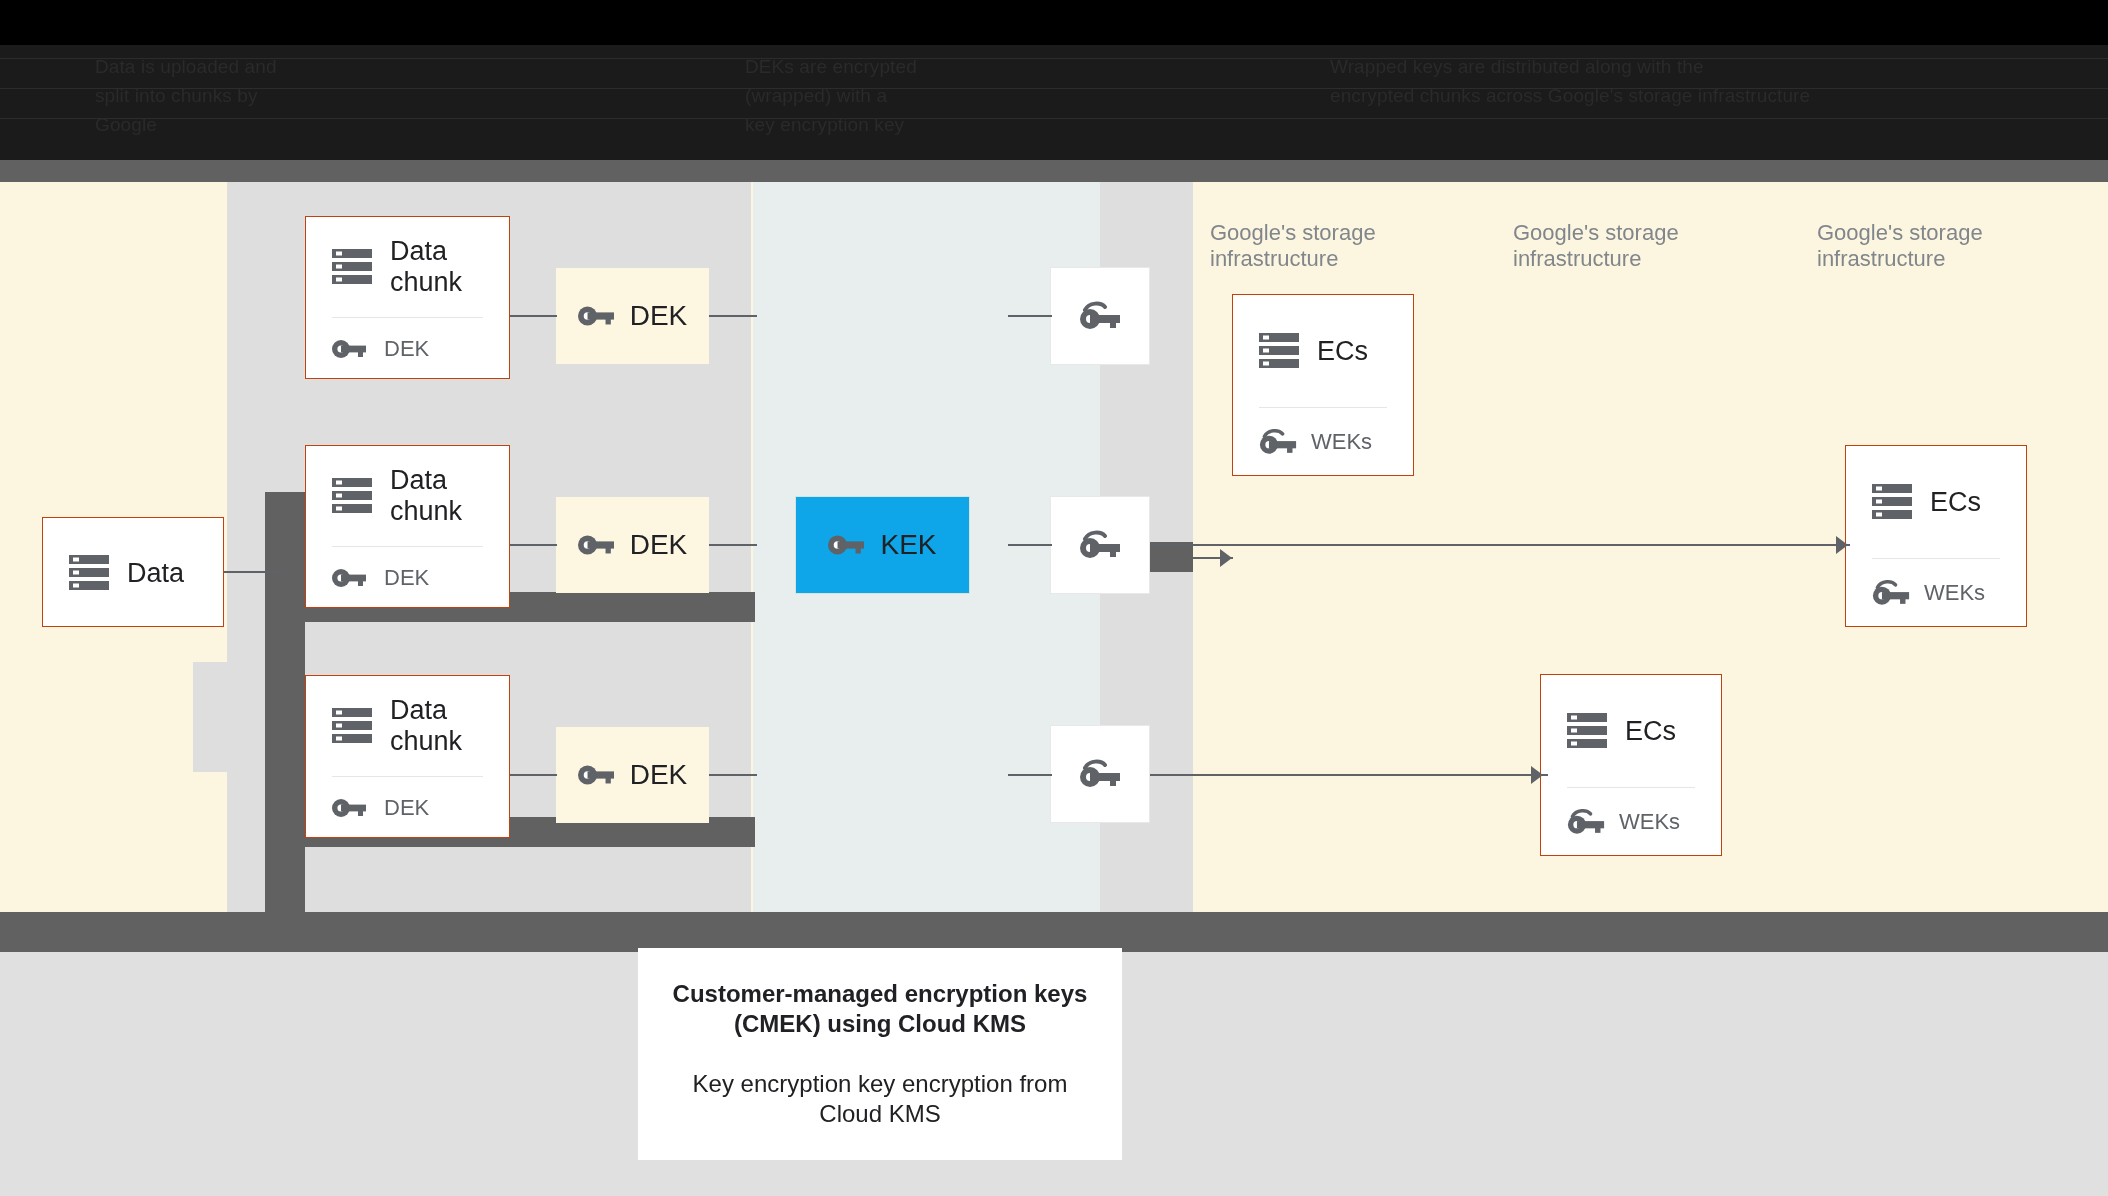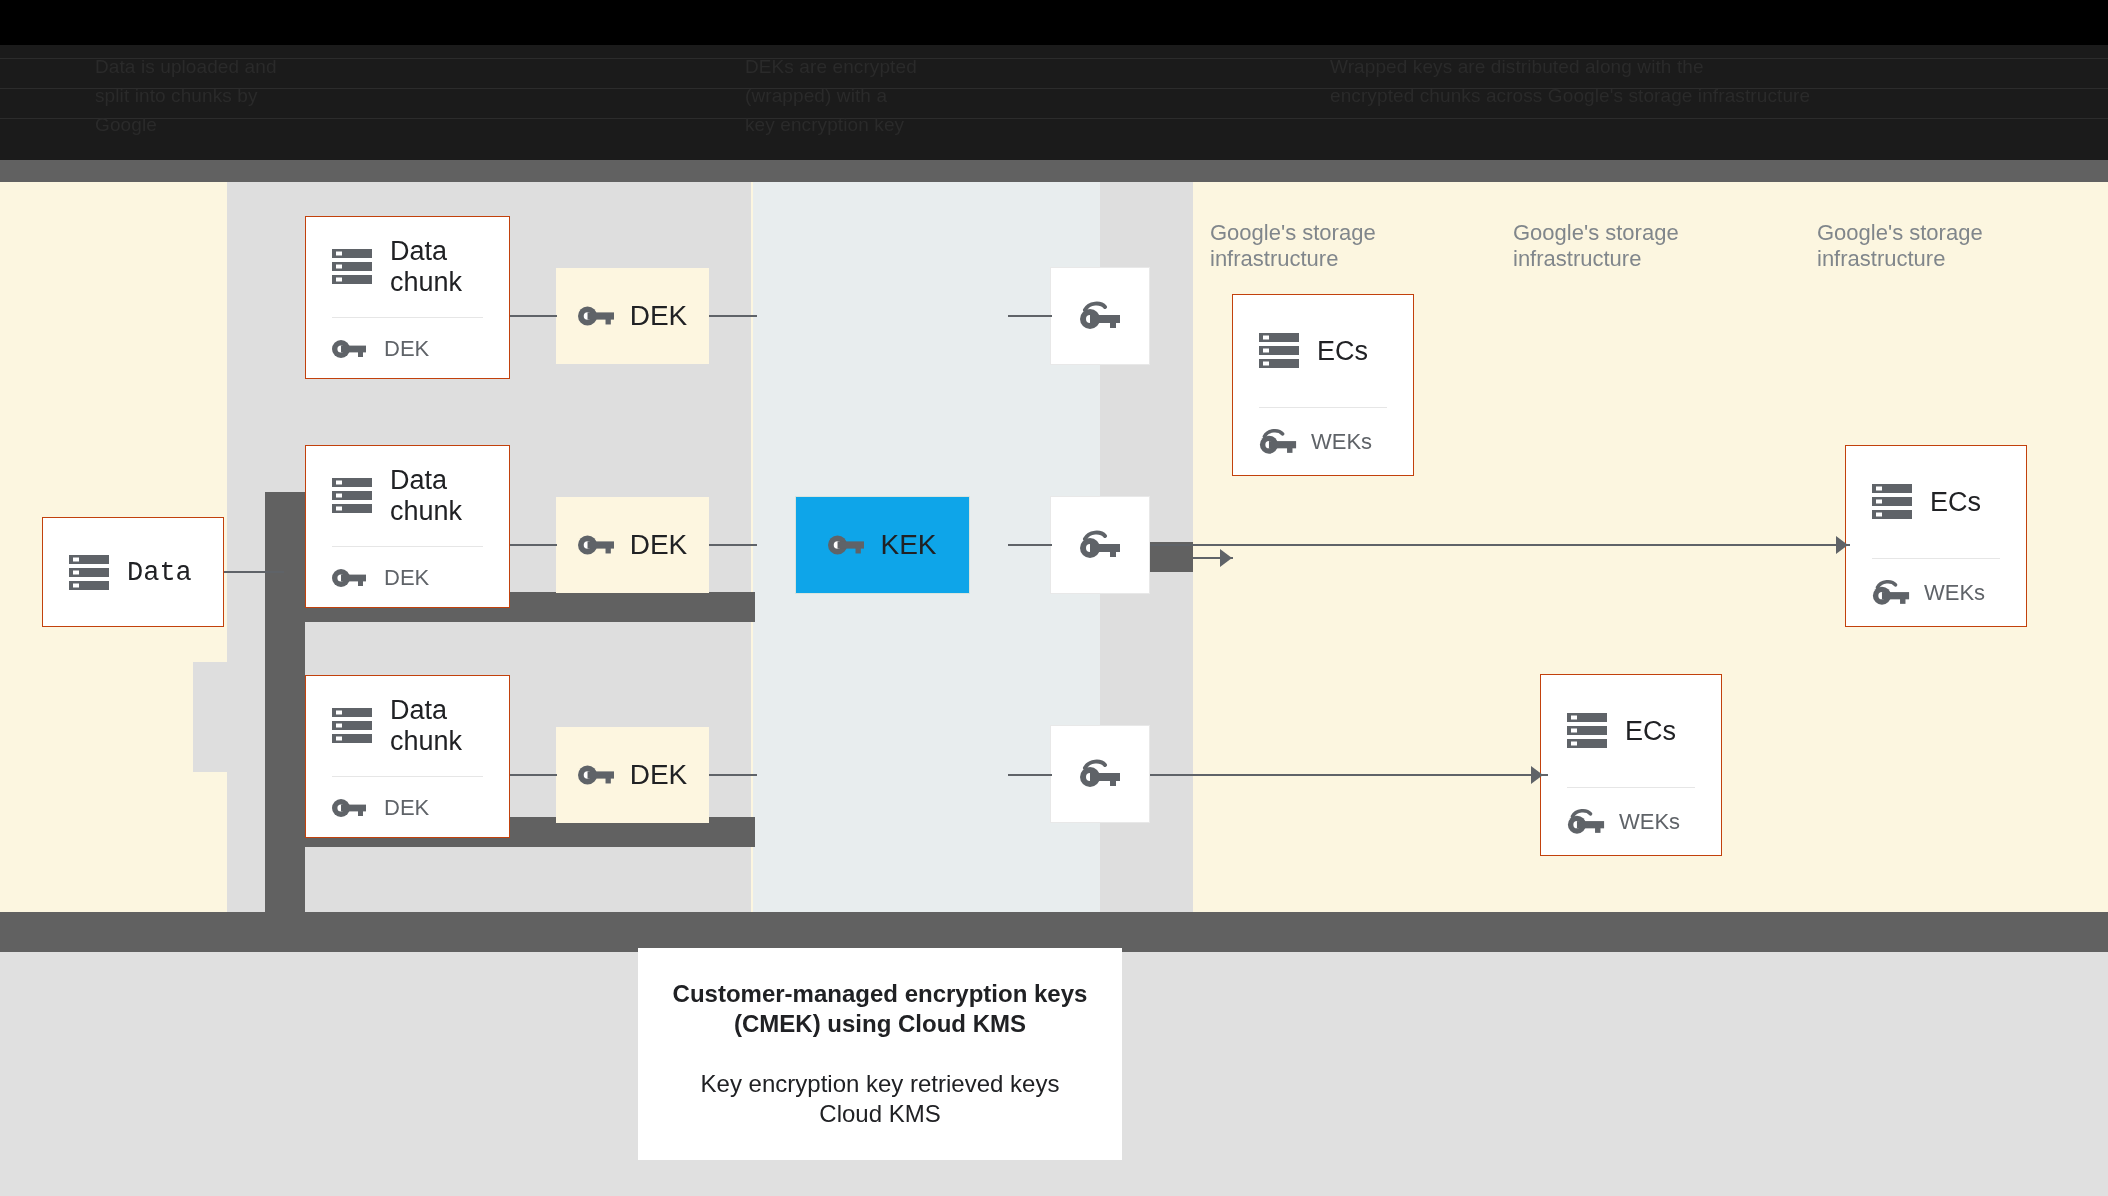--- a/index.html
+++ b/index.html
@@ -155,21 +155,21 @@
     <div class="bluecol"></div>
     <div class="graycol" style="left:227px;top:0;width:524px;height:730px;"></div>
     <div class="graycol" style="left:1100px;top:0;width:93px;height:730px;"></div>
     <div class="graycol" style="left:193px;top:480px;width:80px;height:110px;"></div>
 
     <div class="darkbar" style="left:265px;top:310px;width:40px;height:460px;"></div>
     <div class="darkbar" style="left:265px;top:410px;width:490px;height:30px;"></div>
     <div class="darkbar" style="left:265px;top:635px;width:490px;height:30px;"></div>
     <div class="darkbar" style="left:1100px;top:360px;width:93px;height:30px;"></div>
 
-    <div class="card" style="left:42px;top:335px;width:182px;height:110px;font-family:Liberation Mono, monospace;">
+    <div class="card" style="left:42px;top:335px;width:182px;height:110px;">
       <div class="row" style="height:110px;">
         <span>
           <svg width="40" height="38" viewBox="0 0 40 38" aria-hidden="true">
             <rect x="0" y="1" width="40" height="9" fill="#5f6368"></rect>
               <rect x="4" y="3.5" width="6" height="4" fill="#fff"></rect>
             <rect x="0" y="14" width="40" height="9" fill="#5f6368"></rect>
               <rect x="4" y="16.5" width="6" height="4" fill="#fff"></rect>
             <rect x="0" y="27" width="40" height="9" fill="#5f6368"></rect>
               <rect x="4" y="29.5" width="6" height="4" fill="#fff"></rect>
           </svg>
@@ -460,17 +460,17 @@
     <div class="line" style="left:1150px;top:592px;width:398px;"></div>
     <div class="arrowhead" style="left:1531px;top:584px;"></div>
   </div>
 
   <div class="botbar"></div>
   <div class="botarea"></div>
 
   <div class="caption">
     <div class="cap-b">Customer-managed encryption keys (CMEK) using Cloud KMS</div>
     <div class="cap-n">
-      <span>Key encryption key retrieved keys </span><b>Cloud KMS</b>
+      <span>Key encryption key encryption from </span><b>Cloud KMS</b>
     </div>
   </div>
 
 </div>
 
 </body></html>

